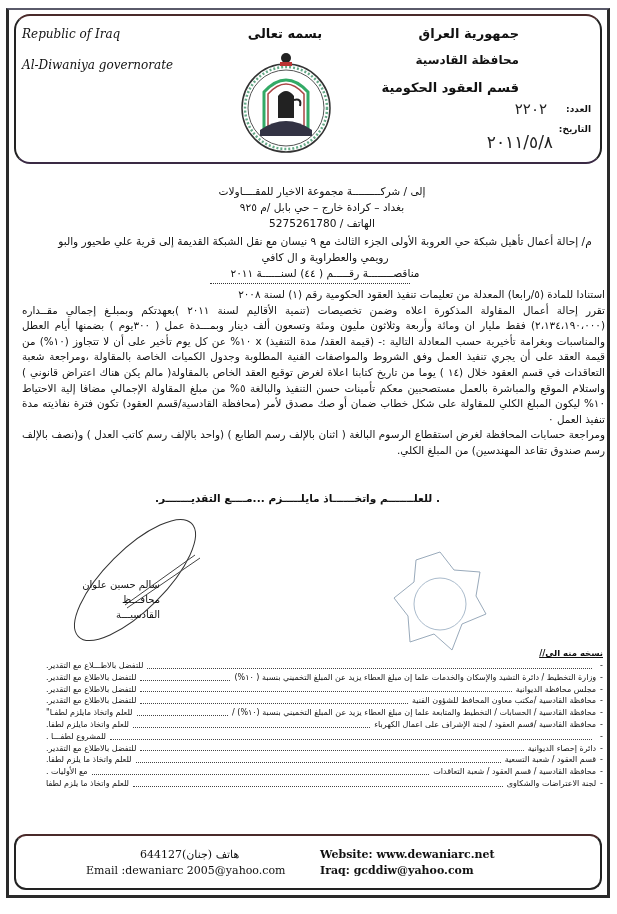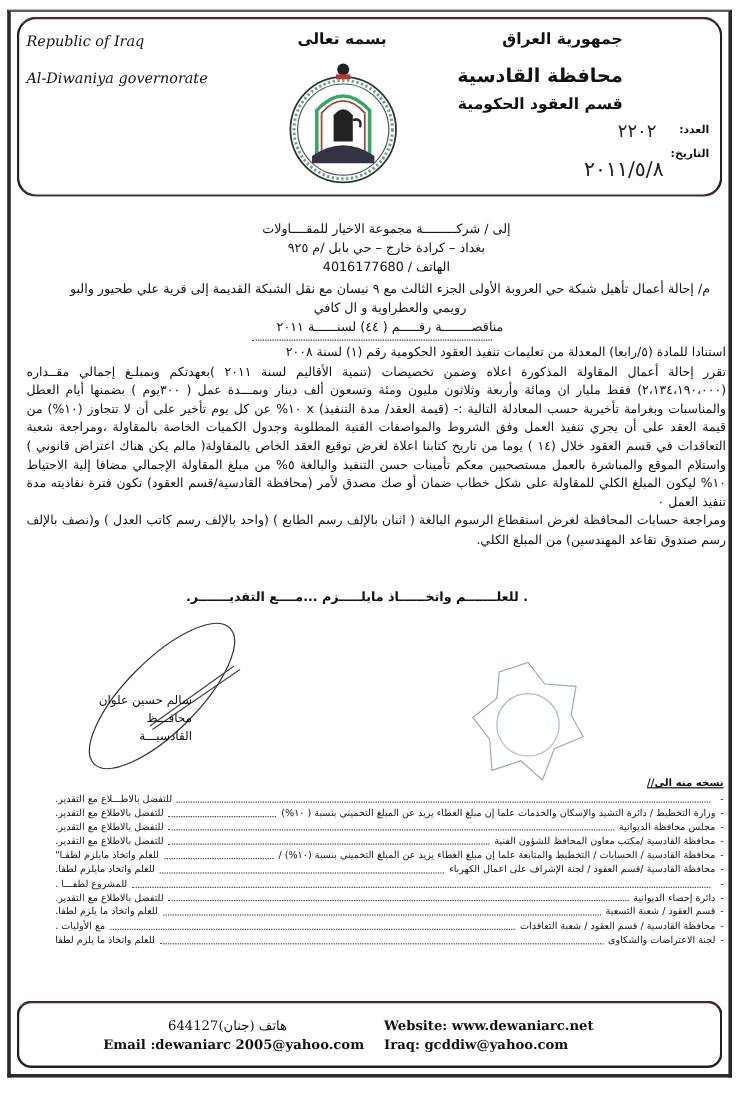--- a/index.html
+++ b/index.html
@@ -2,21 +2,21 @@
 <html><head>
 <meta charset="utf-8">
 <style>
   html, body { margin:0; padding:0; background:#ffffff; }
   body { width:617px; height:914px; position:relative; overflow:hidden; font-family:"DejaVu Sans", sans-serif; color:#111; }
   .frame { position:absolute; left:6px; top:8px; width:604px; height:890px; border-top:2px solid #5a5a6a; border-right:3px solid #2a2a2a; border-bottom:3px solid #2a2a2a; border-left:3px solid #2a2a2a; box-sizing:border-box; }
   .header-box { position:absolute; left:14px; top:14px; width:588px; height:150px; border:2px solid #222; border-radius:16px; box-sizing:border-box; border-top-color:#4a2a2a; border-bottom-color:#3a2a44; }
   .lat-1 { position:absolute; left:22px; top:27px; font-family:"DejaVu Serif", serif; font-style:italic; font-size:12px; }
   .lat-2 { position:absolute; left:22px; top:58px; font-family:"DejaVu Serif", serif; font-style:italic; font-size:12px; }
   .bism { position:absolute; left:245px; top:26px; width:80px; text-align:center; font-size:13px; font-weight:bold; direction:rtl; }
-  .ar-h { position:absolute; right:98px; font-size:16px; font-weight:bold; direction:rtl; text-align:right; }
+  .ar-h { position:absolute; right:98px; font-size:12px; font-weight:bold; direction:rtl; text-align:right; }
   .ar-h1 { top:26px; font-size:13px; }
   .ar-h2 { top:53px; }
   .ar-h3 { top:80px; font-size:13px; }
   .num-label { position:absolute; right:26px; top:104px; font-size:9px; font-weight:bold; direction:rtl; }
   .date-label { position:absolute; right:26px; top:124px; font-size:9px; font-weight:bold; direction:rtl; }
   .num-val { position:absolute; right:70px; top:100px; font-size:15px; font-family:"DejaVu Sans", sans-serif; color:#222; direction:rtl; letter-spacing:1px; }
   .date-val { position:absolute; right:64px; top:132px; font-size:17px; color:#222; direction:rtl; letter-spacing:1px;text-align:right; }
   .logo { position:absolute; left:238px; top:46px; width:96px; height:112px; }
   .body-text { position:absolute; right:12px; direction:rtl; text-align:right; font-size:10.6px; line-height:15.6px; }
   .addr { right:160px; text-align:center; width:270px; }
@@ -30,21 +30,21 @@
   .stamp { position:absolute; left:392px; top:550px; width:96px; height:110px; }
   .cc-title { position:absolute; right:14px; top:648px; direction:rtl; font-size:8.5px; font-weight:bold; text-decoration:underline; }
   .cc-list { position:absolute; right:14px; left:46px; top:660px; direction:rtl; font-size:8px; line-height:11.8px; list-style:none; margin:0; padding:0; }
   .cc-list li { white-space:nowrap; overflow:hidden; display:flex; justify-content:flex-start; }
   .cc-list li .dash { margin-left:4px; }
   .cc-list li .ent { }
   .cc-list li .lead { flex:1; border-bottom:1px dotted #444; margin:0 4px 3px 4px; }
   .cc-list li .act { }
   .footer-box { position:absolute; left:14px; top:834px; width:588px; height:56px; border:2px solid #222; border-radius:12px; box-sizing:border-box; border-top-color:#4a2a2a; }
   .f-phone { position:absolute; left:140px; top:848px; font-family:"DejaVu Serif", serif; font-size:11px; }
-  .f-email1 { position:absolute; left:86px; top:864px; font-family:"DejaVu Serif", serif; font-size:11px; font-weight:bold;text-align:center; }
+  .f-email1 { position:absolute; left:86px; top:864px; font-family:"DejaVu Serif", serif; font-size:11px; font-weight:normal;text-align:center; }
   .f-web { position:absolute; left:320px; top:848px; font-family:"DejaVu Serif", serif; font-size:11px; font-weight:bold; }
   .f-email2 { position:absolute; left:320px; top:864px; font-family:"DejaVu Serif", serif; font-size:11px; font-weight:bold; }
 </style>
 </head>
 <body>
 
 <div class="frame"></div>
 
 <div class="header-box"></div>
 <div class="lat-1">Republic of Iraq</div>
@@ -67,21 +67,21 @@
 <div class="ar-h ar-h1">جمهورية العراق</div>
 <div class="ar-h ar-h2">محافظة القادسية</div>
 <div class="ar-h ar-h3">قسم العقود الحكومية</div>
 <div class="num-label">العدد:</div>
 <div class="num-val">٢٢٠٢</div>
 <div class="date-label">التاريخ:</div>
 <div class="date-val">٢٠١١/٥/٨</div>
 
 <div class="body-text addr" style="top:184px;">إلى / شركـــــــــة مجموعة الاخيار للمقــــاولات</div>
 <div class="body-text addr" style="top:200px;">بغداد – كرادة خارج – حي بابل /م ٩٢٥</div>
-<div class="body-text addr" style="top:216px;">الهاتف / 4016177680</div>
+<div class="body-text addr" style="top:216px;">الهاتف / 5275261780</div>
 
 <div class="body-text subject" style="top:234px;">م/ إحالة أعمال تأهيل شبكة حي العروبة الأولى الجزء الثالث مع ٩ نيسان مع نقل الشبكة القديمة إلى قرية علي طحيور والبو</div>
 <div class="body-text subject" style="top:250px;">رويمي والعطراوية و ال كافي</div>
 <div class="body-text subject" style="top:266px;">مناقصــــــــة رقـــــم ( ٤٤) لسنــــــة ٢٠١١</div>
 <div class="divider-dots"></div>
 
 <div class="para">
   <p>استنادا للمادة (٥/رابعا) المعدلة من تعليمات تنفيذ العقود الحكومية رقم (١) لسنة ٢٠٠٨</p>
   <p>تقرر إحالة أعمال المقاولة المذكورة اعلاه وضمن تخصيصات (تنمية الأقاليم لسنة ٢٠١١ )بعهدتكم وبمبلـغ إجمالي مقــداره (٢،١٣٤،١٩٠،٠٠٠) فقط مليار ان ومائة وأربعة وثلاثون مليون ومئة وتسعون ألف دينار وبمـــدة عمل ( ٣٠٠يوم ) بضمنها أيام العطل والمناسبات وبغرامة تأخيرية حسب المعادلة التالية :- (قيمة العقد/ مدة التنفيذ) x ١٠% عن كل يوم تأخير على أن لا تتجاوز (١٠%) من قيمة العقد على أن يجري تنفيذ العمل وفق الشروط والمواصفات الفنية المطلوبة وجدول الكميات الخاصة بالمقاولة ،ومراجعة شعبة التعاقدات في قسم العقود خلال (١٤ ) يوما من تاريخ كتابنا اعلاة لغرض توقيع العقد الخاص بالمقاولة( مالم يكن هناك اعتراض قانوني ) واستلام الموقع والمباشرة بالعمل مستصحبين معكم تأمينات حسن التنفيذ والبالغة ٥% من مبلغ المقاولة الإجمالي مضافا إلية الاحتياط ١٠% ليكون المبلغ الكلي للمقاولة على شكل خطاب ضمان أو صك مصدق لأمر (محافظة القادسية/قسم العقود) تكون فترة نفاذيته مدة تنفيذ العمل ٠</p>
   <p>ومراجعة حسابات المحافظة لغرض استقطاع الرسوم البالغة ( اثنان بالإلف رسم الطابع ) (واحد بالإلف رسم كاتب العدل ) و(نصف بالإلف رسم صندوق تقاعد المهندسين) من المبلغ الكلي.</p>

